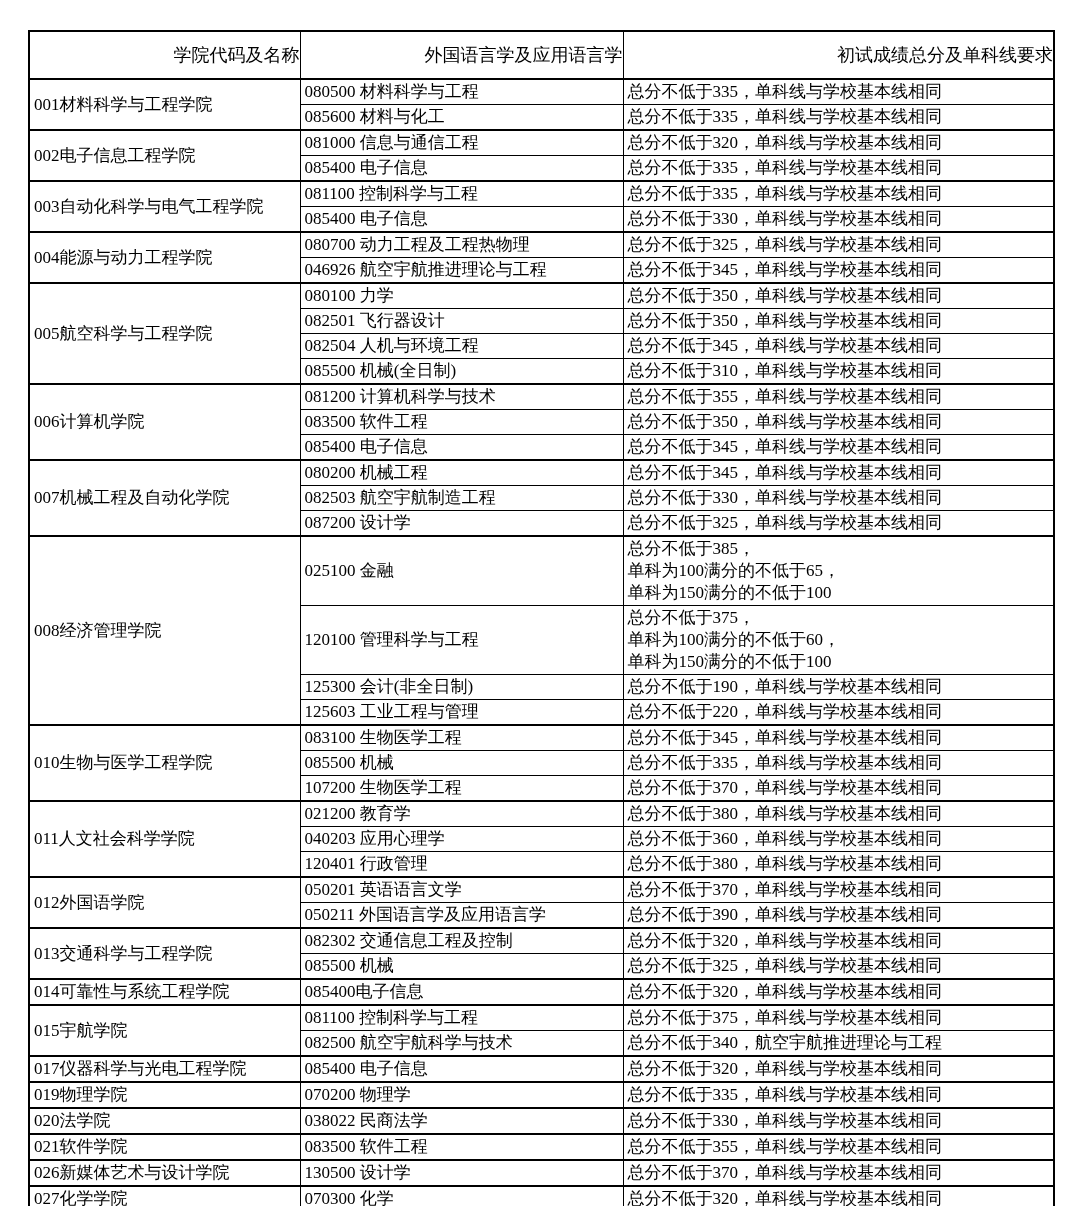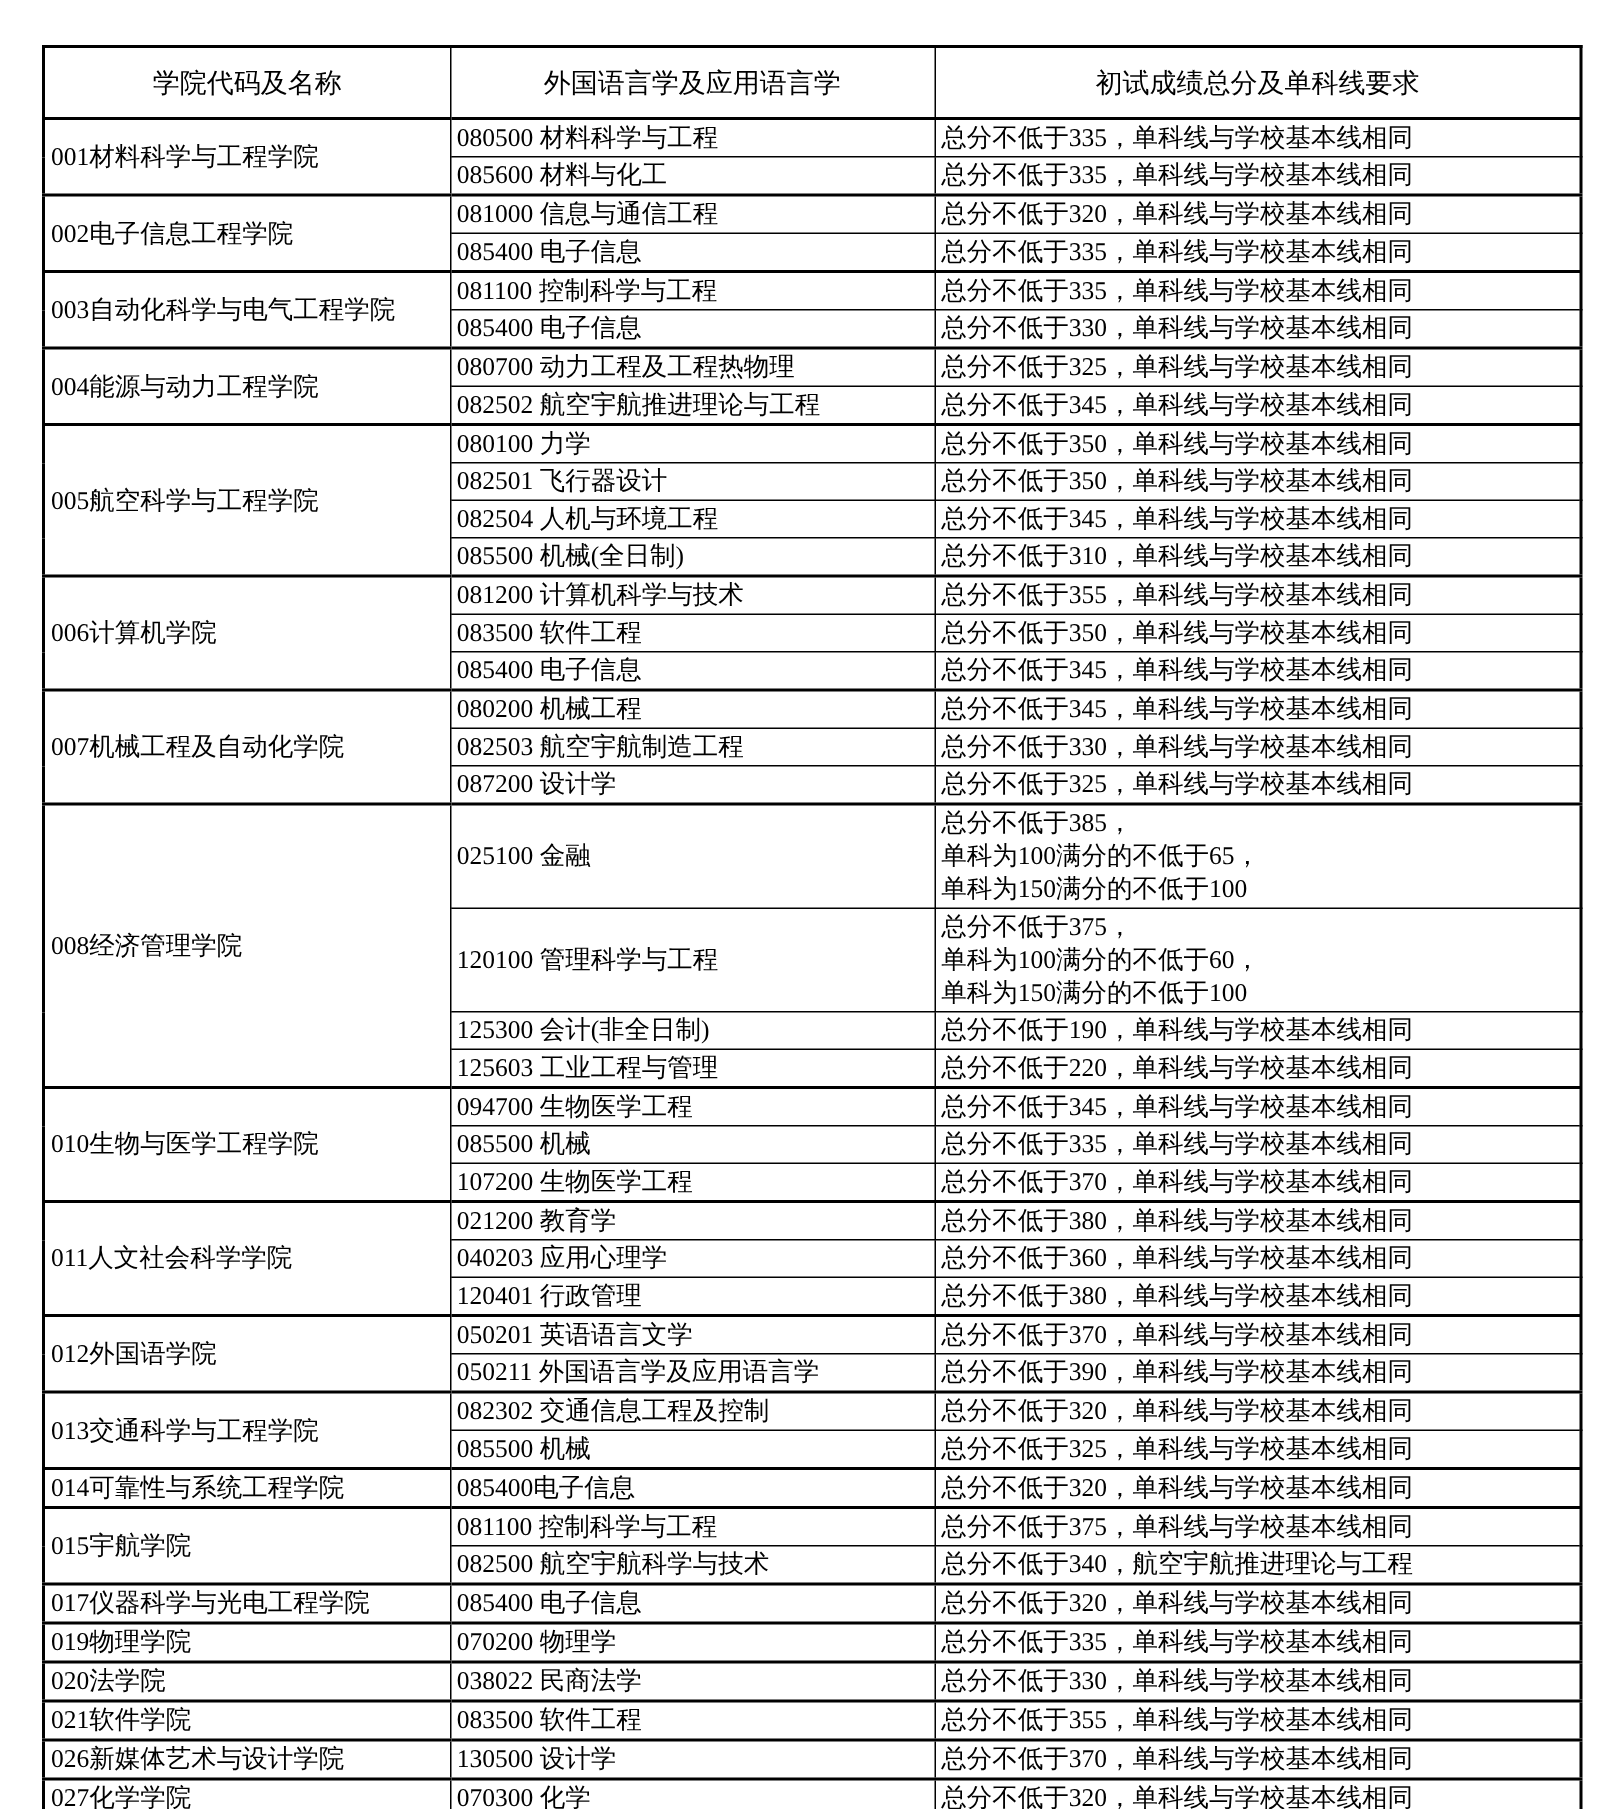--- a/index.html
+++ b/index.html
@@ -25,21 +25,21 @@
   col.c2 { width: 323px; }
   col.c3 { width: 431px; }
   th, td {
     border: 1px solid #000;
     vertical-align: middle;
   }
   thead th {
     height: 48px;
     font-size: 18px;
     font-weight: normal;
-    text-align: center;
+    text-align: right;
     border-bottom: 2px solid #000;
   }
   tbody td {
     height: 25px;
     font-size: 17px;
     line-height: 22px;
     padding: 1px 4px;
     text-align: left;
     white-space: pre-line;
   }
@@ -89,21 +89,21 @@
       <tr>
         <td class="major-cell">085400 电子信息</td>
         <td class="requirement-cell">总分不低于330，单科线与学校基本线相同</td>
       </tr>
       <tr class="group-start">
         <td class="college-cell" rowspan="2">004能源与动力工程学院</td>
         <td class="major-cell">080700 动力工程及工程热物理</td>
         <td class="requirement-cell">总分不低于325，单科线与学校基本线相同</td>
       </tr>
       <tr>
-        <td class="major-cell">082502 航空宇航推进理论与工程</td>
+        <td class="major-cell">046926 航空宇航推进理论与工程</td>
         <td class="requirement-cell">总分不低于345，单科线与学校基本线相同</td>
       </tr>
       <tr class="group-start">
         <td class="college-cell" rowspan="4">005航空科学与工程学院</td>
         <td class="major-cell">080100 力学</td>
         <td class="requirement-cell">总分不低于350，单科线与学校基本线相同</td>
       </tr>
       <tr>
         <td class="major-cell">082501 飞行器设计</td>
         <td class="requirement-cell">总分不低于350，单科线与学校基本线相同</td>
@@ -158,21 +158,21 @@
       <tr>
         <td class="major-cell">125300 会计(非全日制)</td>
         <td class="requirement-cell">总分不低于190，单科线与学校基本线相同</td>
       </tr>
       <tr>
         <td class="major-cell">125603 工业工程与管理</td>
         <td class="requirement-cell">总分不低于220，单科线与学校基本线相同</td>
       </tr>
       <tr class="group-start">
         <td class="college-cell" rowspan="3">010生物与医学工程学院</td>
-        <td class="major-cell">094700 生物医学工程</td>
+        <td class="major-cell">083100 生物医学工程</td>
         <td class="requirement-cell">总分不低于345，单科线与学校基本线相同</td>
       </tr>
       <tr>
         <td class="major-cell">085500 机械</td>
         <td class="requirement-cell">总分不低于335，单科线与学校基本线相同</td>
       </tr>
       <tr>
         <td class="major-cell">107200 生物医学工程</td>
         <td class="requirement-cell">总分不低于370，单科线与学校基本线相同</td>
       </tr>

